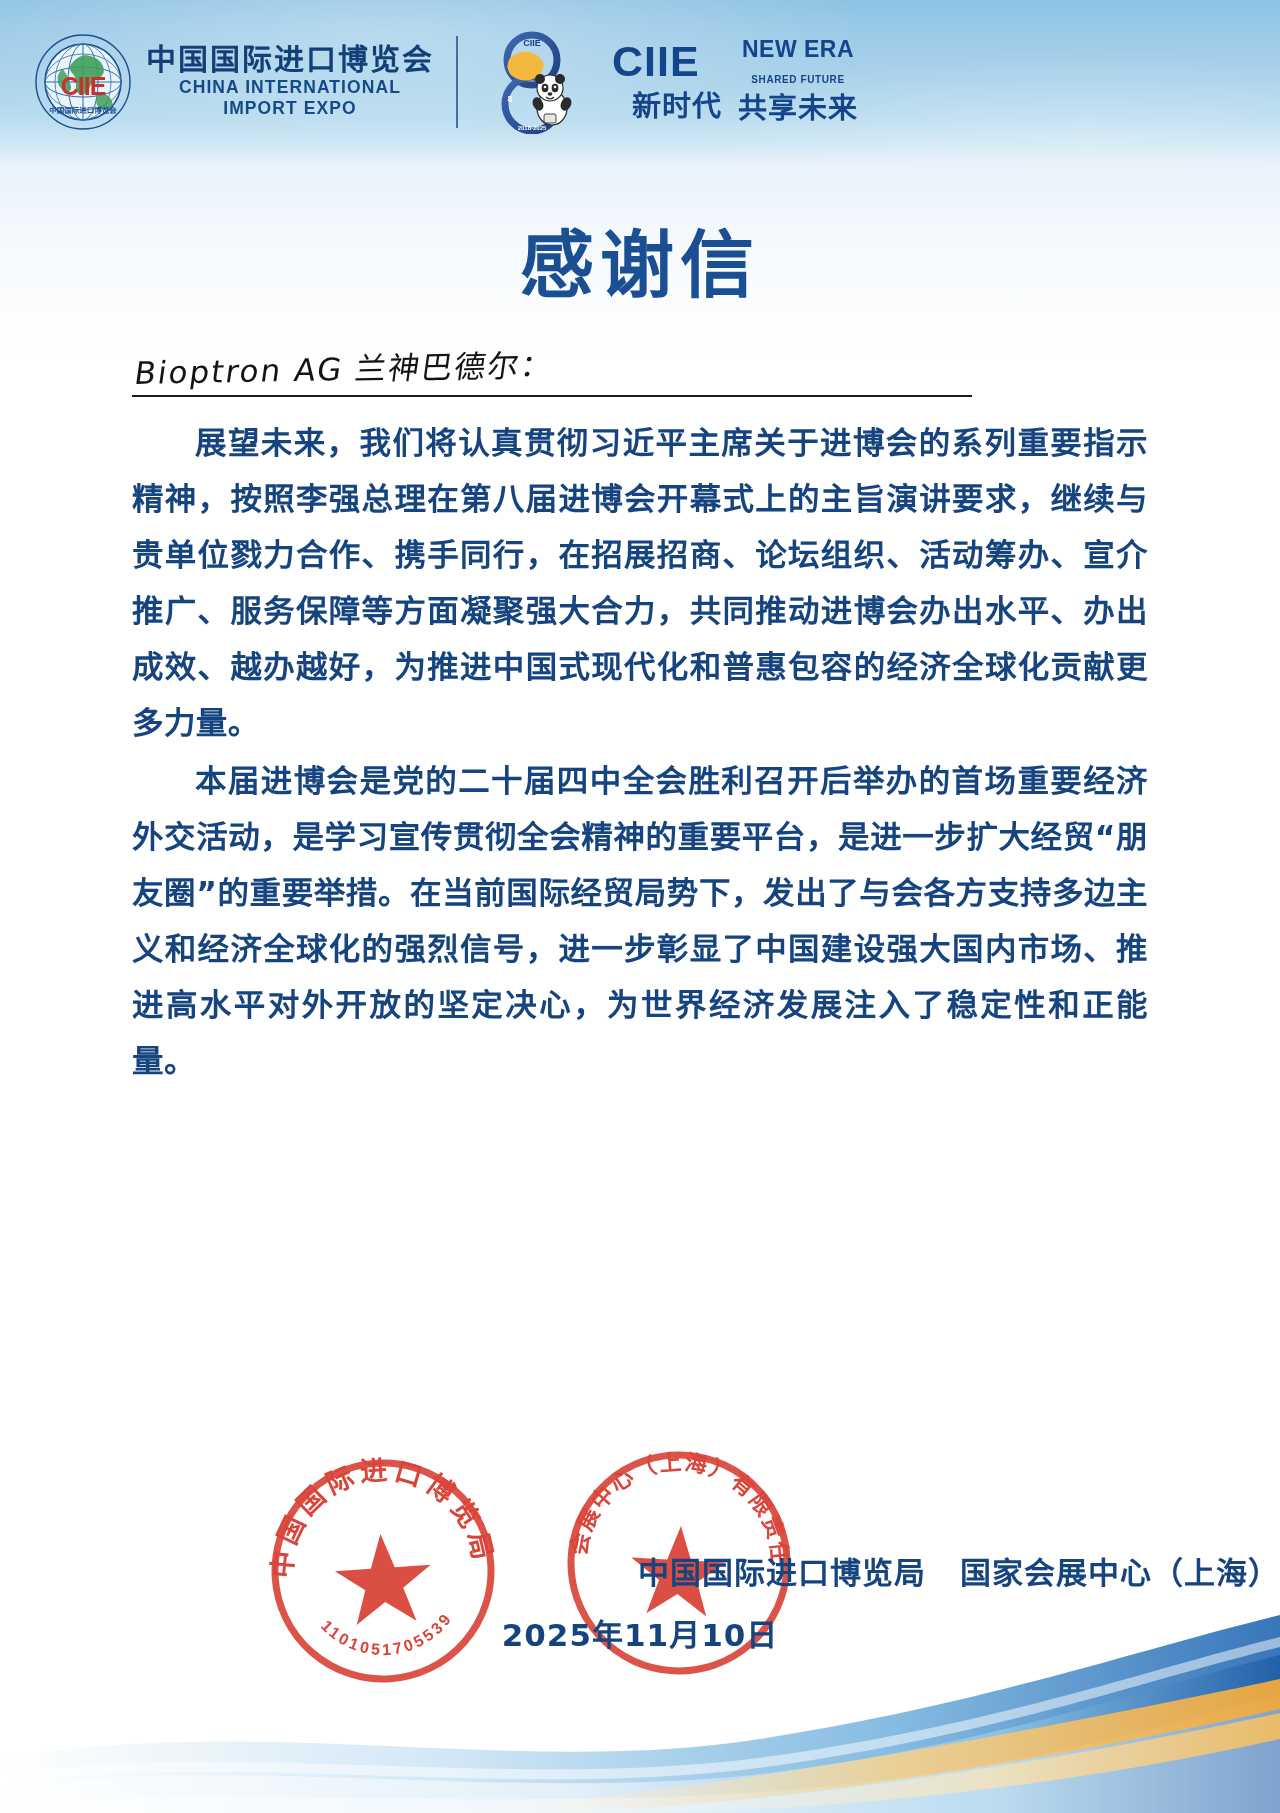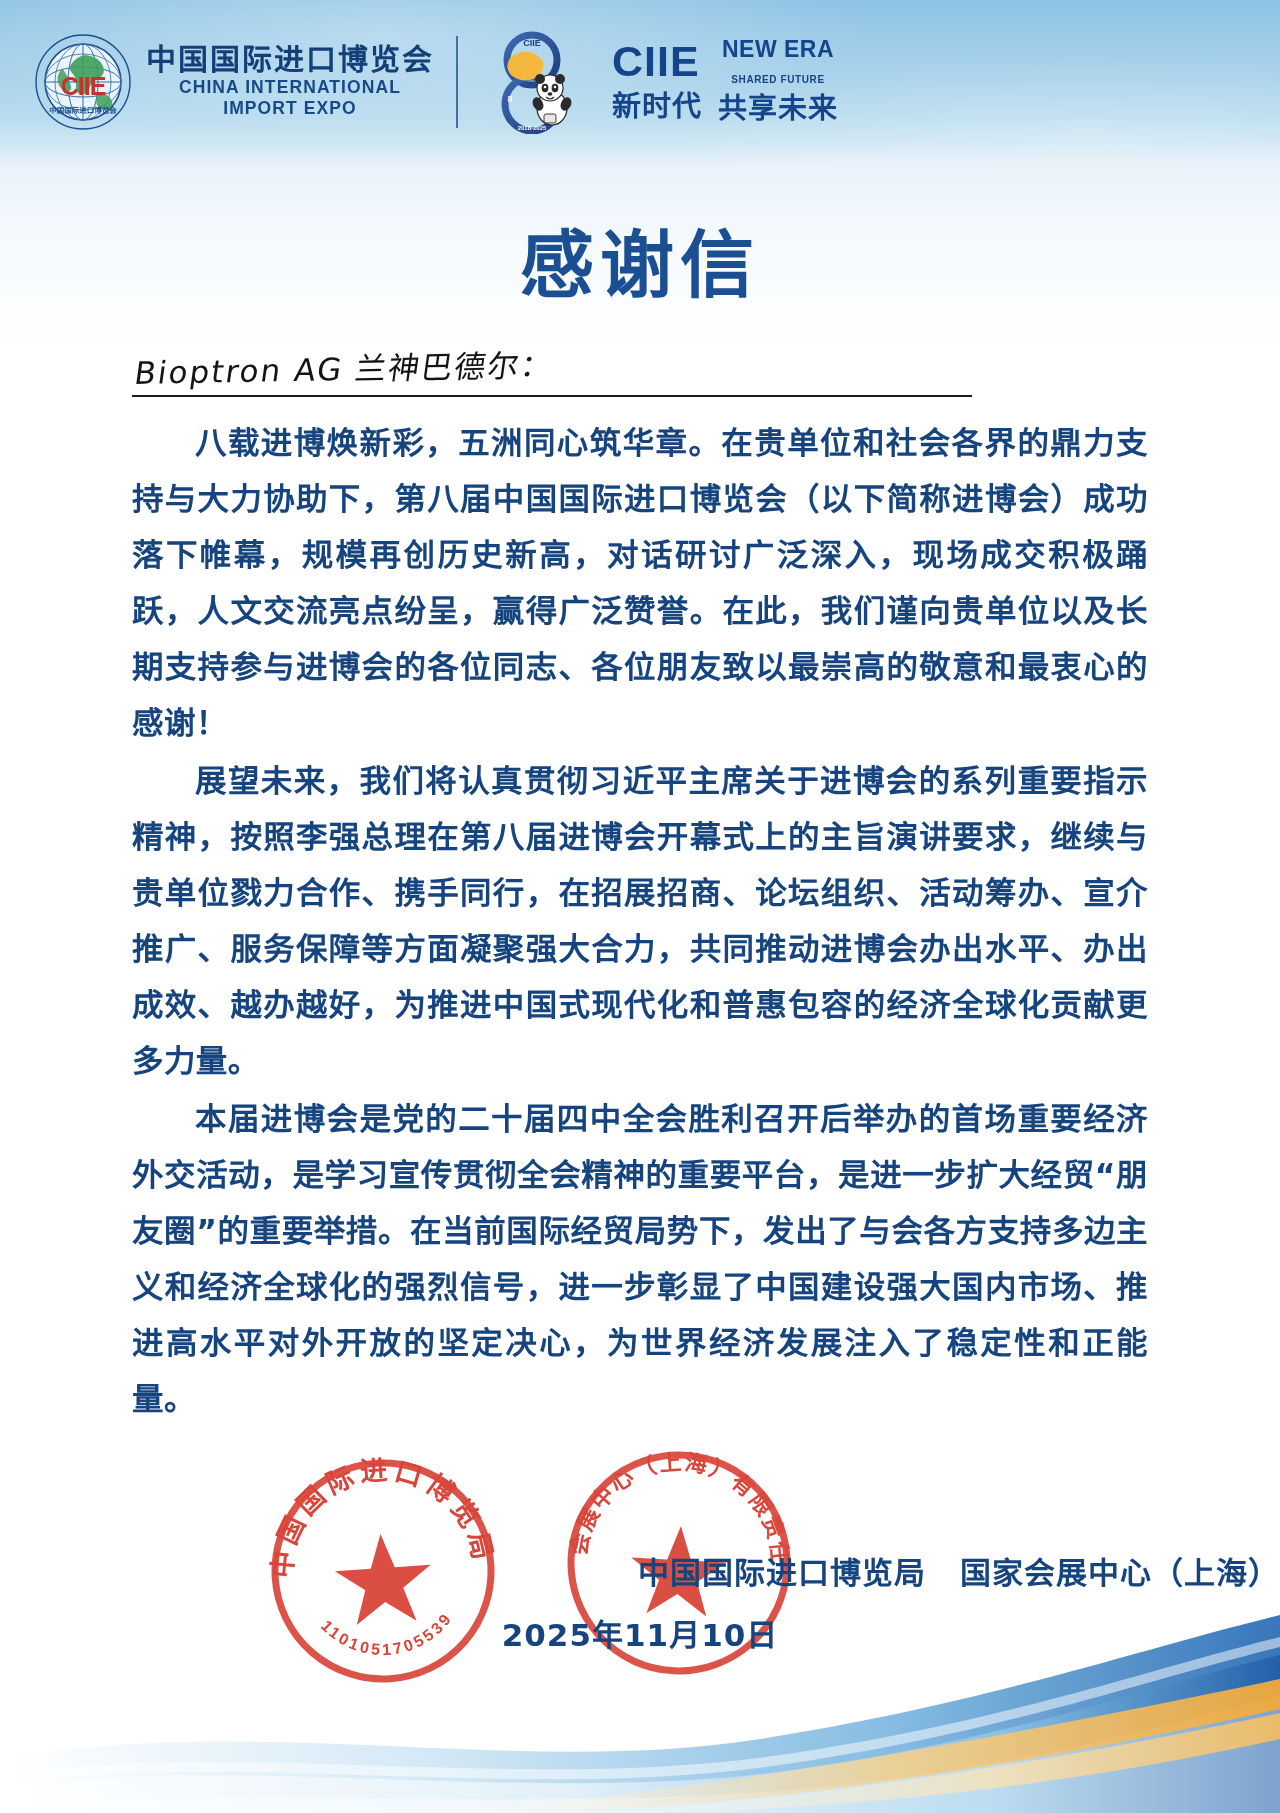--- a/index.html
+++ b/index.html
@@ -115,20 +115,21 @@
     color: #14448a;
     line-height: 1;
   }
   .lockup-cn {
     font-size: 29px;
     font-weight: 700;
     letter-spacing: 1px;
     color: #14448a;
     line-height: 1.15;
     margin-top: 7px;
+    margin-left: 20px;
   }
   .lockup-right { text-align: center; }
   .lockup-newera {
     font-size: 23px;
     font-weight: 700;
     letter-spacing: 0.5px;
     color: #14448a;
     line-height: 1.02;
   }
   .lockup-shared {
@@ -381,21 +382,20 @@
   <div class="sheet">
 
     <div class="doc-title">感谢信</div>
 
     <div class="salutation-wrap">
       <div class="salutation-hand">Bioptron AG 兰神巴德尔：</div>
       <div class="salutation-rule"></div>
     </div>
 
     <div class="body-text">
-      <p>八载进博焕新彩，五洲同心筑华章。在贵单位和社会各界的鼎力支持与大力协助下，第八届中国国际进口博览会（以下简称进博会）成功落下帷幕，规模再创历史新高，对话研讨广泛深入，现场成交积极踊跃，人文交流亮点纷呈，赢得广泛赞誉。在此，我们谨向贵单位以及长期支持参与进博会的各位同志、各位朋友致以最崇高的敬意和最衷心的感谢！</p>
       <p>展望未来，我们将认真贯彻习近平主席关于进博会的系列重要指示精神，按照李强总理在第八届进博会开幕式上的主旨演讲要求，继续与贵单位戮力合作、携手同行，在招展招商、论坛组织、活动筹办、宣介推广、服务保障等方面凝聚强大合力，共同推动进博会办出水平、办出成效、越办越好，为推进中国式现代化和普惠包容的经济全球化贡献更多力量。</p>
       <p>本届进博会是党的二十届四中全会胜利召开后举办的首场重要经济外交活动，是学习宣传贯彻全会精神的重要平台，是进一步扩大经贸“朋友圈”的重要举措。在当前国际经贸局势下，发出了与会各方支持多边主义和经济全球化的强烈信号，进一步彰显了中国建设强大国内市场、推进高水平对外开放的坚定决心，为世界经济发展注入了稳定性和正能量。</p>
     </div>
 
     <div class="sign-area">
 
       <div class="seal seal-left">
         <svg width="230" height="230" viewBox="0 0 230 230">
           <circle cx="115" cy="115" r="108" fill="none" stroke="#d9453a" stroke-width="7" opacity="0.92"></circle>
           <path id="arc-l-top" d="M 24 115 A 91 91 0 0 1 206 115" fill="none"></path>

